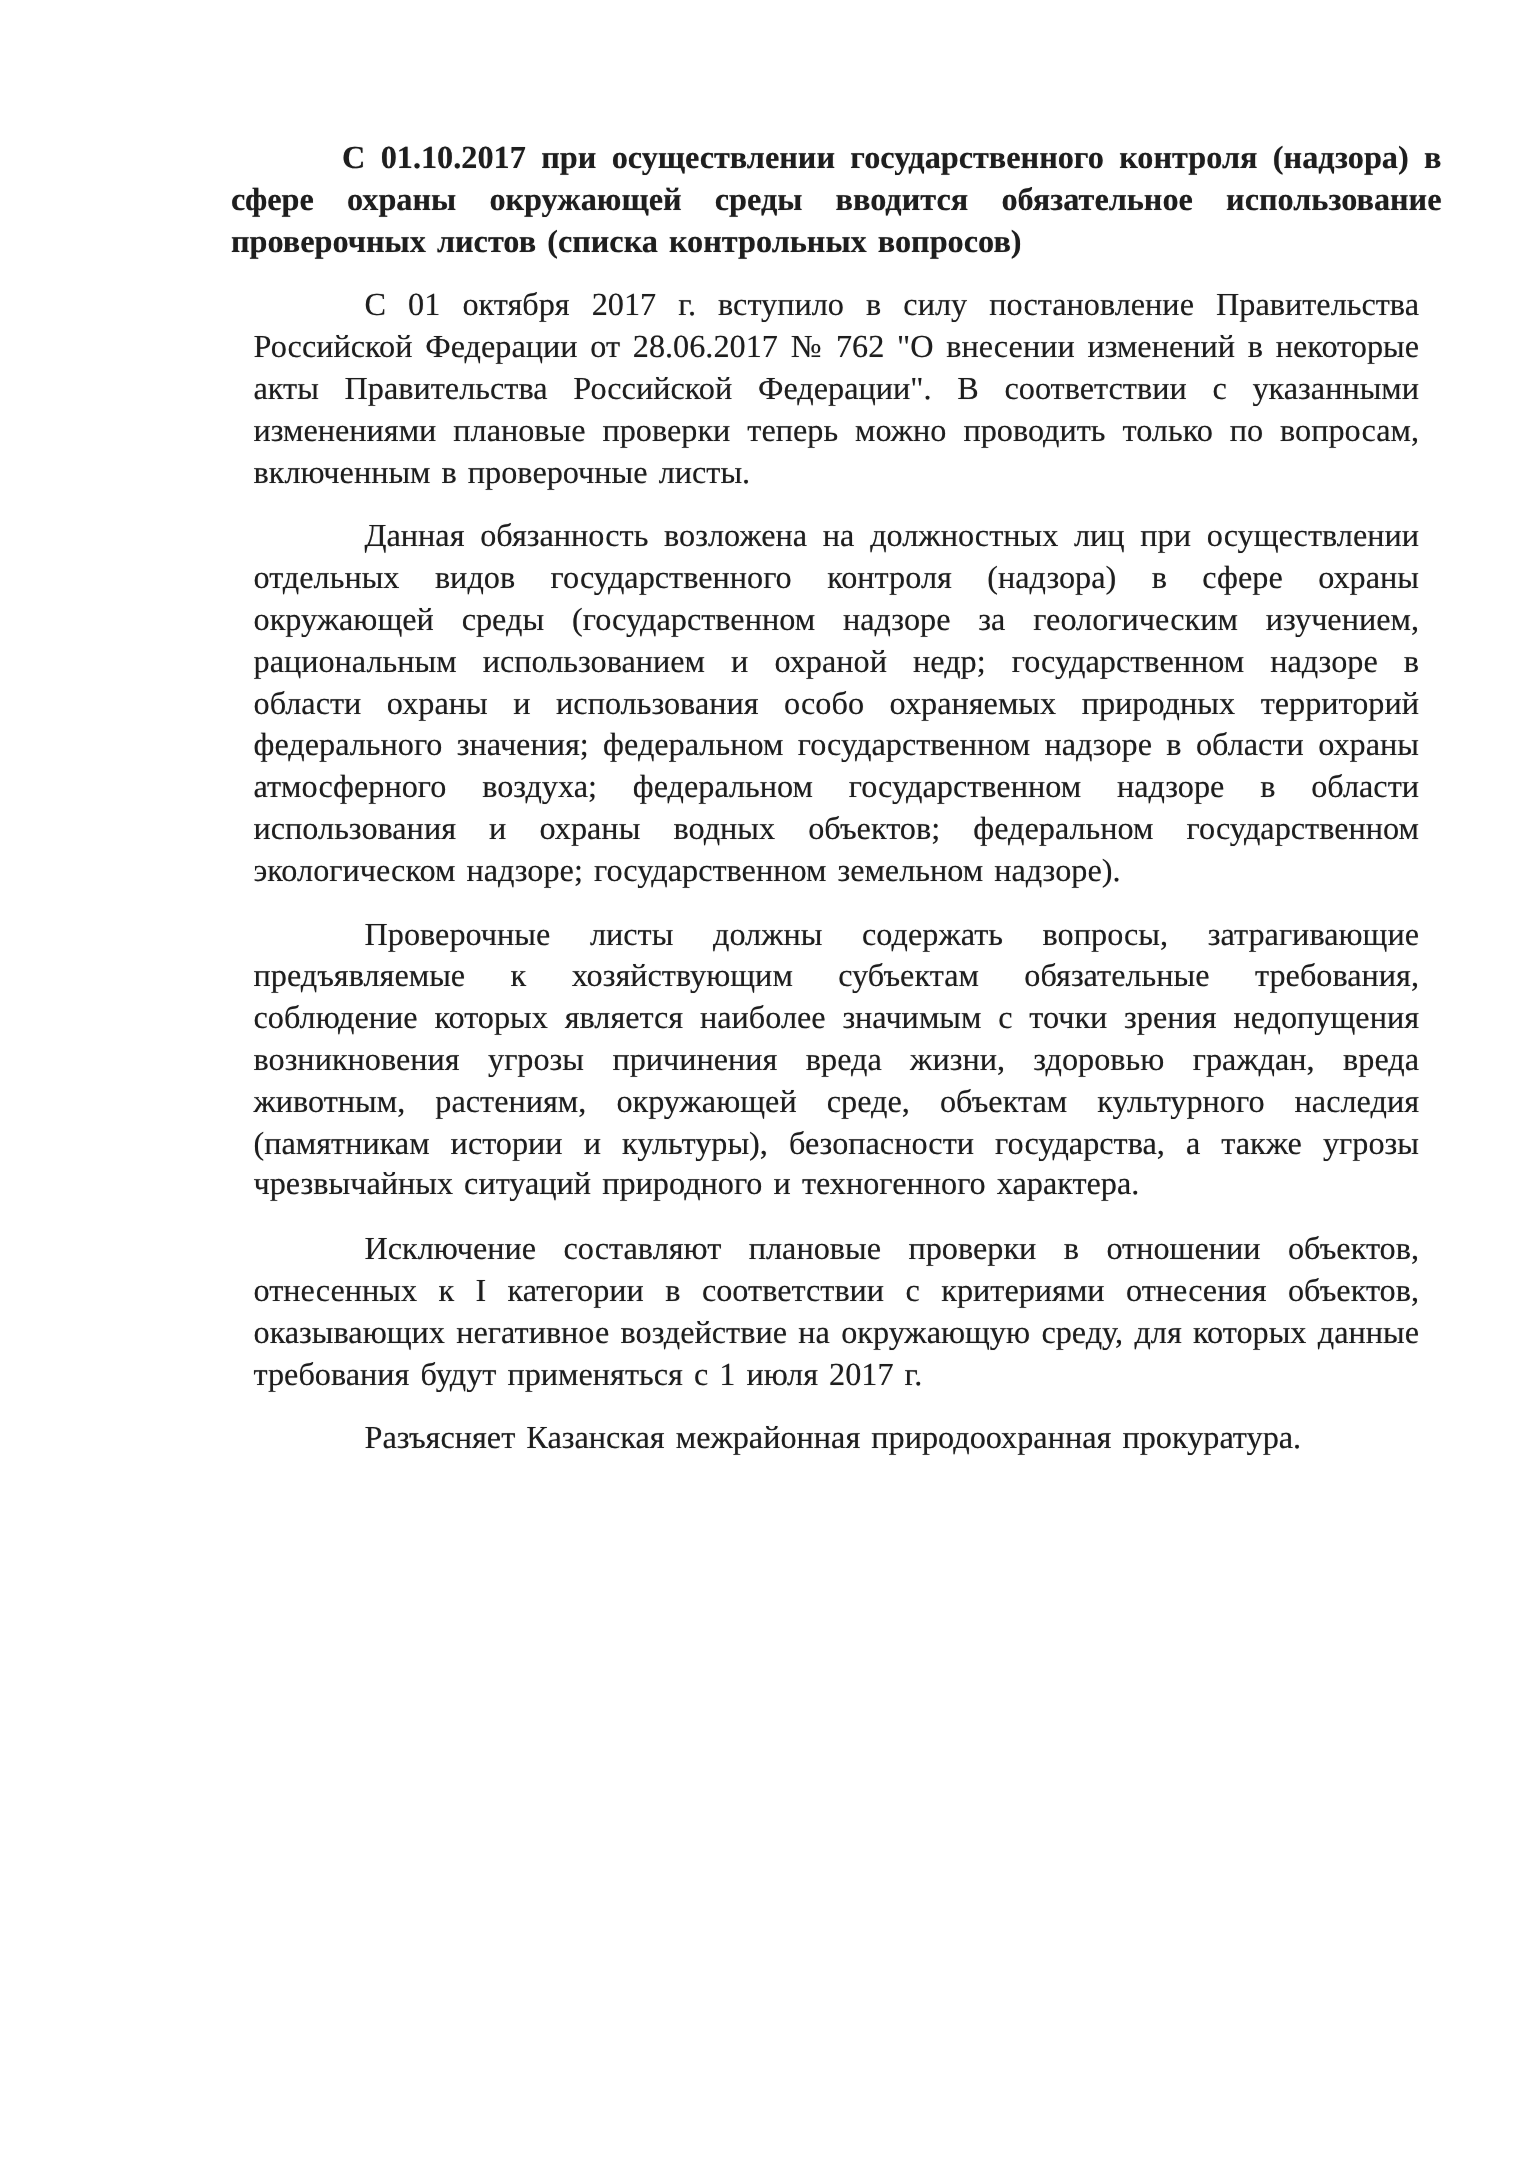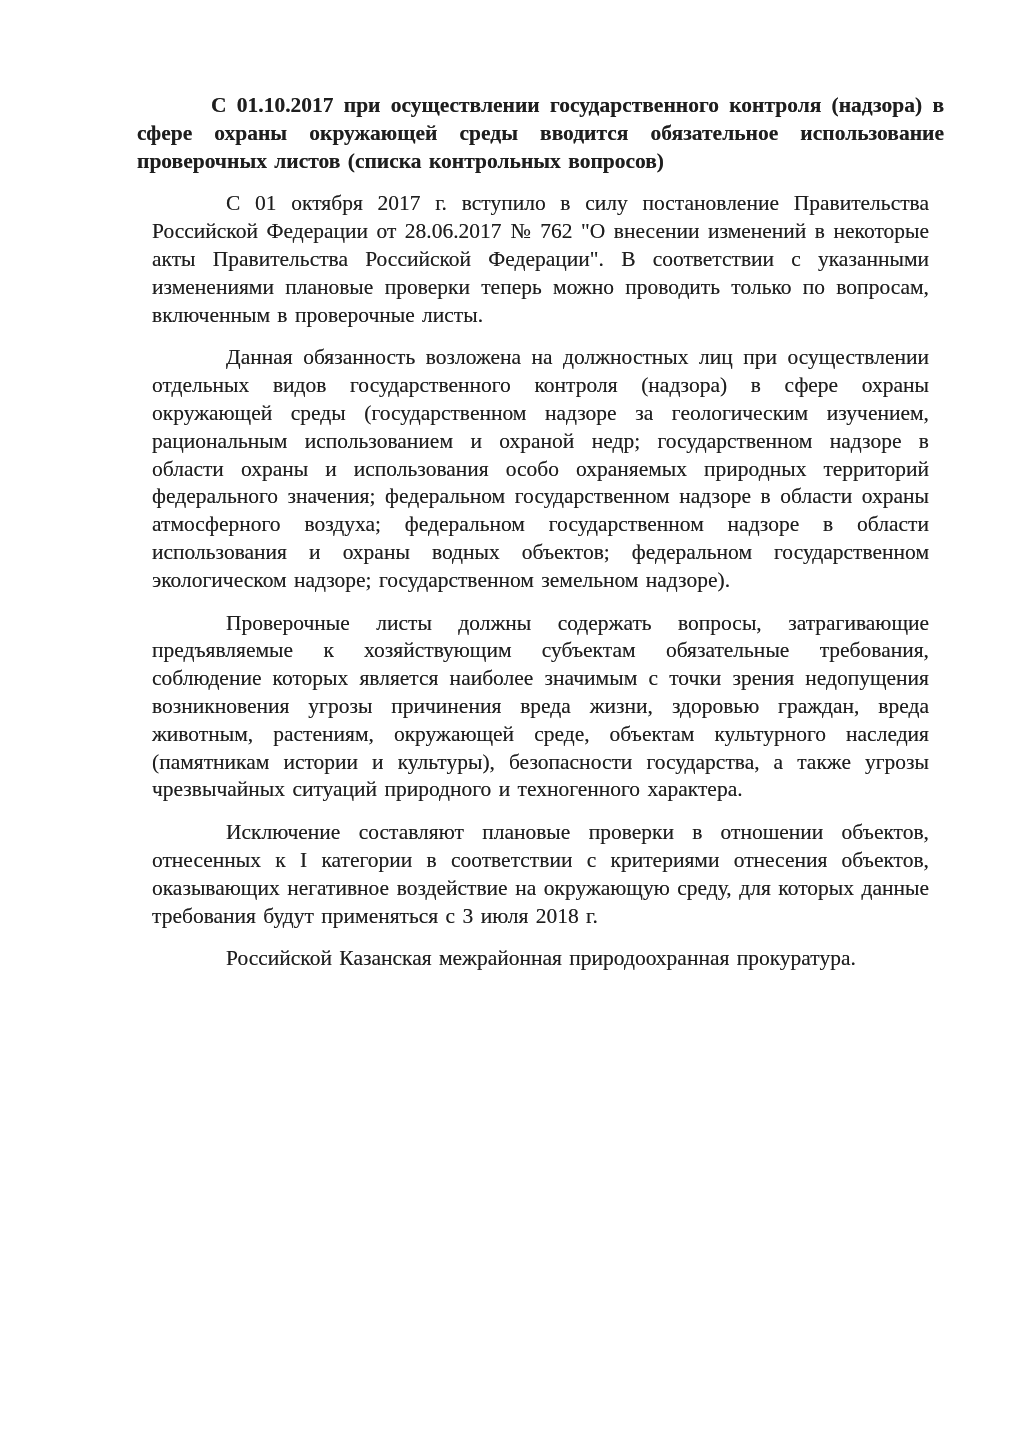--- a/index.html
+++ b/index.html
@@ -9,21 +9,21 @@
   }
   .page {
     position: relative;
     width: 1024px;
     height: 1448px;
     background: #ffffff;
     overflow: hidden;
   }
   .content {
     position: absolute;
-    left: 137px;
+    left: 154px;
     top: 92px;
     width: 807px;
     color: #1e1e1e;
     font-family: "Liberation Serif", "DejaVu Serif", serif;
     font-size: 21.5px;
     line-height: 27.8px;
     text-align: justify;
     word-spacing: 2px;
     text-shadow: 0 0 0.5px rgba(30,30,30,0.55);
   }
@@ -42,16 +42,16 @@
 </style>
 </head>
 <body>
 
 <div class="page">
   <div class="content">
     <h1 class="doc-title">С 01.10.2017 при осуществлении государственного контроля (надзора) в сфере охраны окружающей среды вводится обязательное использование проверочных листов (списка контрольных вопросов)</h1>
     <p class="doc-paragraph">С 01 октября 2017 г. вступило в силу постановление Правительства Российской Федерации от 28.06.2017 № 762 "О внесении изменений в некоторые акты Правительства Российской Федерации". В соответствии с указанными изменениями плановые проверки теперь можно проводить только по вопросам, включенным в проверочные листы.</p>
     <p class="doc-paragraph">Данная обязанность возложена на должностных лиц при осуществлении отдельных видов государственного контроля (надзора) в сфере охраны окружающей среды (государственном надзоре за геологическим изучением, рациональным использованием и охраной недр; государственном надзоре в области охраны и использования особо охраняемых природных территорий федерального значения; федеральном государственном надзоре в области охраны атмосферного воздуха; федеральном государственном надзоре в области использования и охраны водных объектов; федеральном государственном экологическом надзоре; государственном земельном надзоре).</p>
     <p class="doc-paragraph">Проверочные листы должны содержать вопросы, затрагивающие предъявляемые к хозяйствующим субъектам обязательные требования, соблюдение которых является наиболее значимым с точки зрения недопущения возникновения угрозы причинения вреда жизни, здоровью граждан, вреда животным, растениям, окружающей среде, объектам культурного наследия (памятникам истории и культуры), безопасности государства, а также угрозы чрезвычайных ситуаций природного и техногенного характера.</p>
-    <p class="doc-paragraph">Исключение составляют плановые проверки в отношении объектов, отнесенных к I категории в соответствии с критериями отнесения объектов, оказывающих негативное воздействие на окружающую среду, для которых данные требования будут применяться с 3 июля 2018 г.</p>
-    <p class="doc-paragraph">Российской Казанская межрайонная природоохранная прокуратура.</p>
+    <p class="doc-paragraph">Исключение составляют плановые проверки в отношении объектов, отнесенных к I категории в соответствии с критериями отнесения объектов, оказывающих негативное воздействие на окружающую среду, для которых данные требования будут применяться с 1 июля 2017 г.</p>
+    <p class="doc-paragraph">Разъясняет Казанская межрайонная природоохранная прокуратура.</p>
   </div>
 </div>
 
 </body></html>

